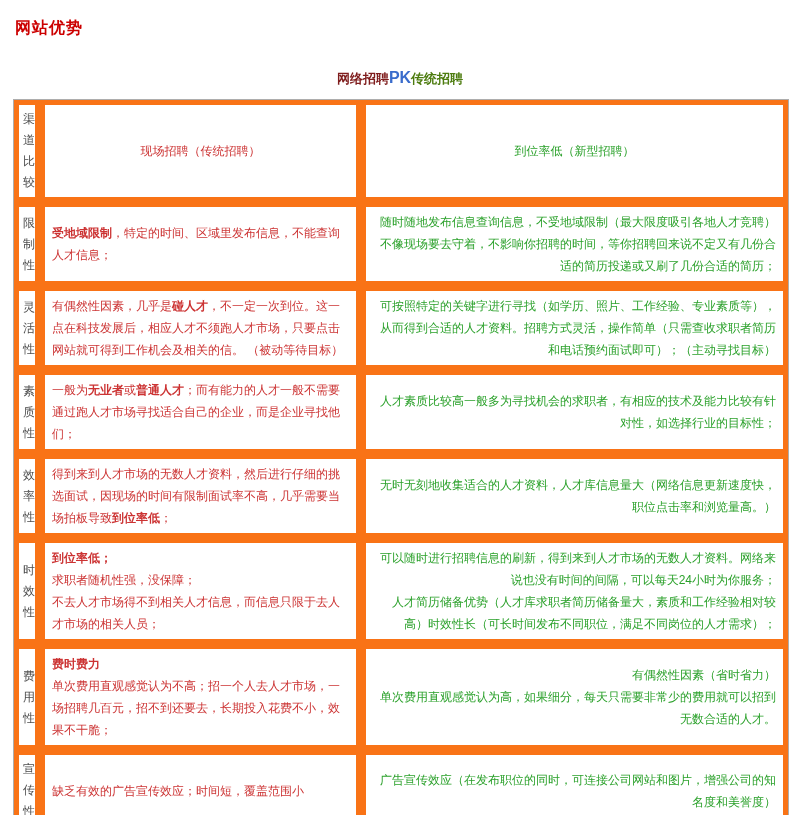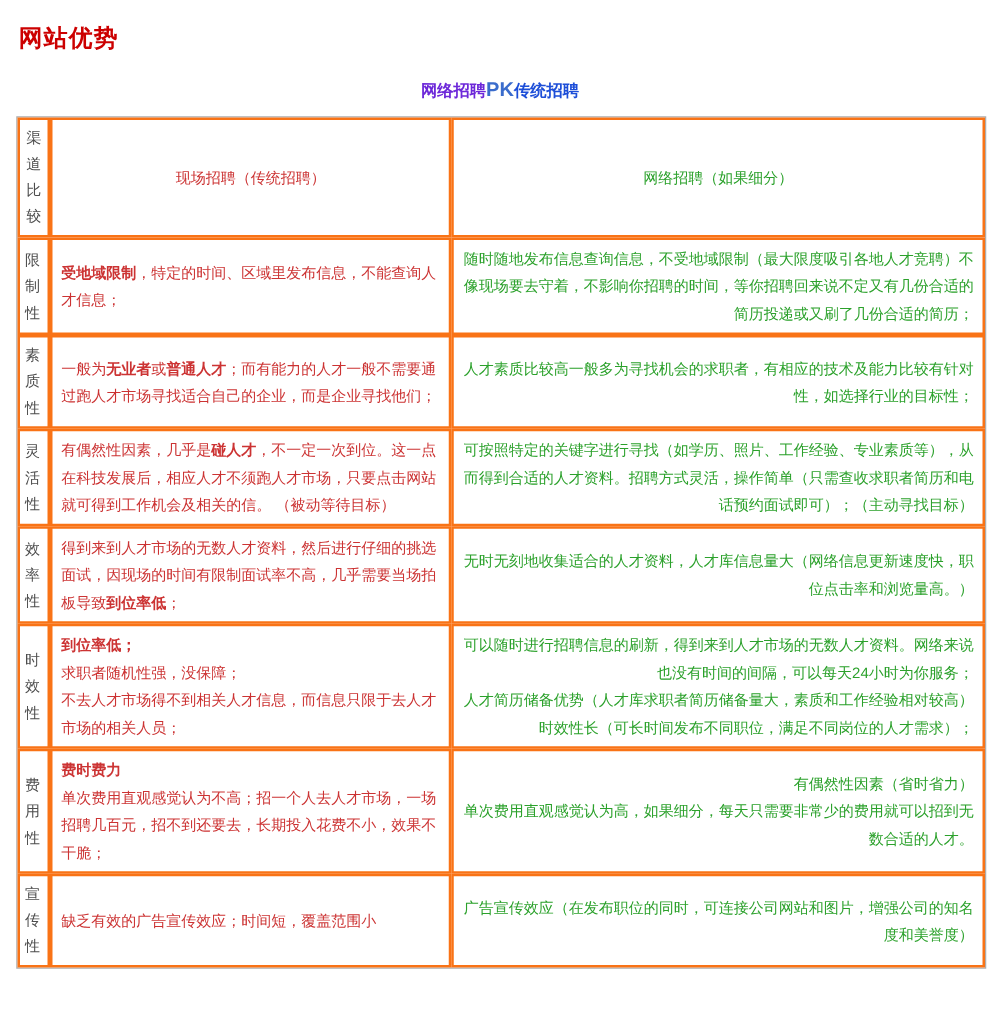--- a/index.html
+++ b/index.html
@@ -1,35 +1,35 @@
 <!DOCTYPE html>
 <html><head>
 <meta charset="utf-8">
 <style>
   html,body { margin:0; padding:0; background:#ffffff; }
   body { font-family:"Liberation Sans","DejaVu Sans",sans-serif; }
   .page { width:800px; min-height:815px; box-sizing:border-box; padding:12px 13px; }
 
   .page-title {
-    color:#cc0000; font-size:19px; font-weight:bold;
-    margin:6px 0 20px 2px; letter-spacing:1px;
+    color:#cc0000; font-size:16px; font-weight:bold;
+    margin:6px 0 30px 2px; letter-spacing:1px;
   }
 
   .subtitle { text-align:center; font-weight:bold; font-size:13px; margin:0 0 11px 0; }
-  .sub-online { color:#6d28d9; }
+  .sub-online { color:#7f1d1d; }
   .sub-vs { color:#3a6ccc; font-size:16px; }
-  .sub-trad { color:#1d4ed8; }
+  .sub-trad { color:#4d7c0f; }
 
   table.cmp {
     width:774px; table-layout:fixed;
     border-collapse:separate; border-spacing:0;
     border:1px solid #adadad;
   }
   table.cmp td {
-    border:2px solid #f97316;
+    border:5px solid #f97316;
     vertical-align:middle;
     font-size:12px;
     overflow:hidden;
   }
   .header-row td { height:84px; text-align:center; }
   .head-trad { color:#cc3333; }
   .head-online { color:#2ba12b; }
 
   .label-cell {
     text-align:left; word-break:break-all;
@@ -53,47 +53,47 @@
   <table class="cmp">
     <colgroup>
       <col style="width:26px">
       <col style="width:321px">
       <col style="width:427px">
     </colgroup>
     <tbody>
       <tr class="header-row">
         <td class="label-cell">渠道比较</td>
         <td class="head-trad">现场招聘（传统招聘）</td>
-        <td class="head-online">网络招聘（如果细分）</td>
+        <td class="head-online">到位率低（新型招聘）</td>
       </tr>
     <tr>
           <td class="label-cell">限制性</td>
           <td class="trad-cell">
             <p><span class="b">受地域限制</span><span>，特定的时间、区域里发布信息，不能查询人才信息；</span></p>
           </td>
           <td class="online-cell">
             <p><span>随时随地发布信息查询信息，不受地域限制（最大限度吸引各地人才竞聘）不像现场要去守着，不影响你招聘的时间，等你招聘回来说不定又有几份合适的简历投递或又刷了几份合适的简历；</span></p>
           </td>
         </tr>
         <tr>
+          <td class="label-cell">灵活性</td>
+          <td class="trad-cell">
+            <p><span>有偶然性因素，几乎是</span><span class="b">碰人才</span><span>，不一定一次到位。这一点在科技发展后，相应人才不须跑人才市场，只要点击网站就可得到工作机会及相关的信。 （被动等待目标）</span></p>
+          </td>
+          <td class="online-cell">
+            <p><span>可按照特定的关键字进行寻找（如学历、照片、工作经验、专业素质等），从而得到合适的人才资料。招聘方式灵活，操作简单（只需查收求职者简历和电话预约面试即可）；（主动寻找目标）</span></p>
+          </td>
+        </tr>
+        <tr>
           <td class="label-cell">素质性</td>
           <td class="trad-cell">
             <p><span>一般为</span><span class="b">无业者</span><span>或</span><span class="b">普通人才</span><span>；而有能力的人才一般不需要通过跑人才市场寻找适合自己的企业，而是企业寻找他们；</span></p>
           </td>
           <td class="online-cell">
             <p><span>人才素质比较高一般多为寻找机会的求职者，有相应的技术及能力比较有针对性，如选择行业的目标性；</span></p>
-          </td>
-        </tr>
-        <tr>
-          <td class="label-cell">灵活性</td>
-          <td class="trad-cell">
-            <p><span>有偶然性因素，几乎是</span><span class="b">碰人才</span><span>，不一定一次到位。这一点在科技发展后，相应人才不须跑人才市场，只要点击网站就可得到工作机会及相关的信。 （被动等待目标）</span></p>
-          </td>
-          <td class="online-cell">
-            <p><span>可按照特定的关键字进行寻找（如学历、照片、工作经验、专业素质等），从而得到合适的人才资料。招聘方式灵活，操作简单（只需查收求职者简历和电话预约面试即可）；（主动寻找目标）</span></p>
           </td>
         </tr>
         <tr>
           <td class="label-cell">效率性</td>
           <td class="trad-cell">
             <p><span>得到来到人才市场的无数人才资料，然后进行仔细的挑选面试，因现场的时间有限制面试率不高，几乎需要当场拍板导致</span><span class="b">到位率低</span><span>；</span></p>
           </td>
           <td class="online-cell">
             <p><span>无时无刻地收集适合的人才资料，人才库信息量大（网络信息更新速度快，职位点击率和浏览量高。）</span></p>
           </td>

